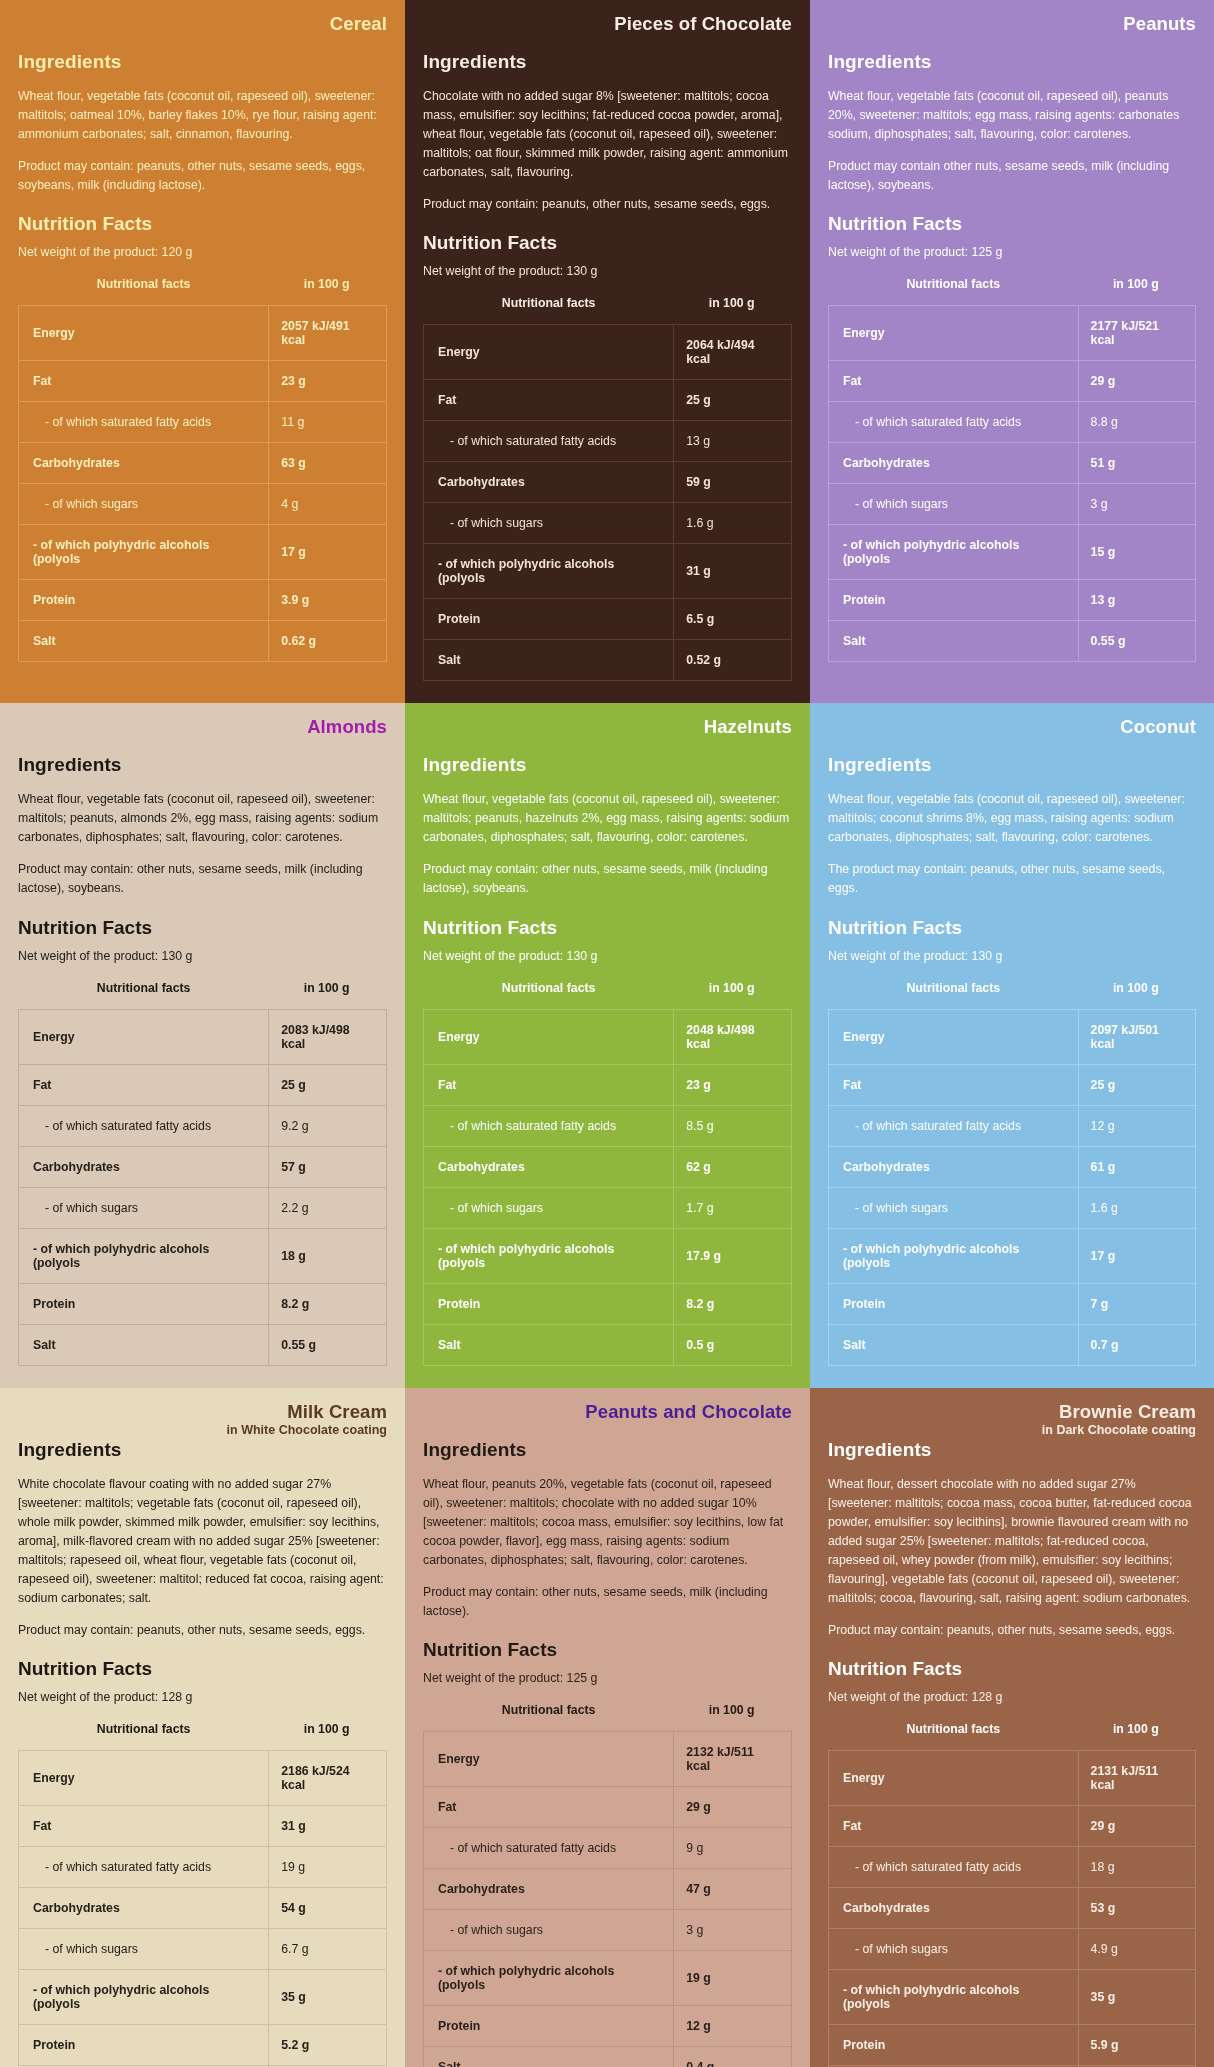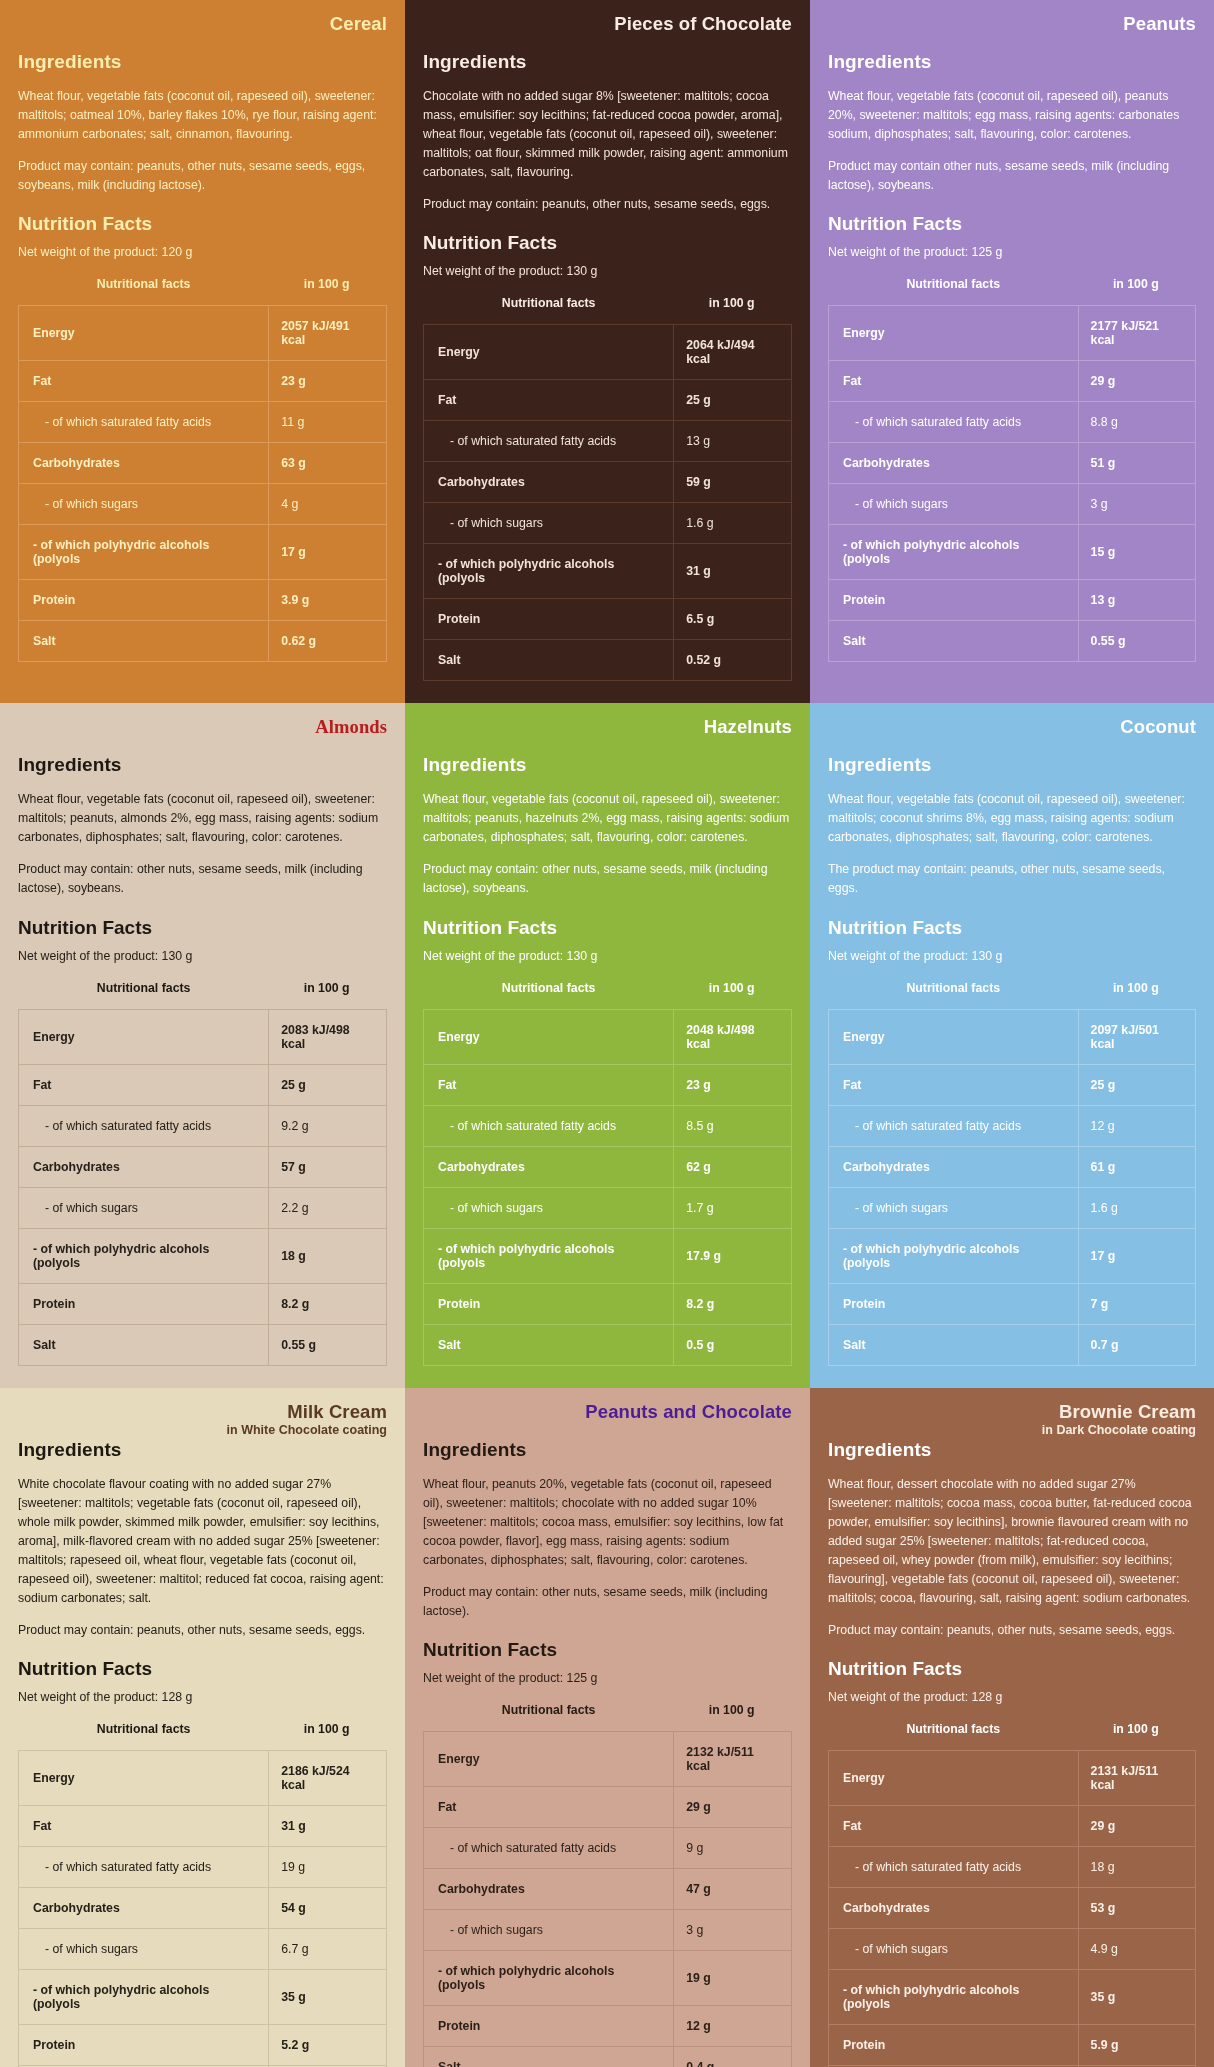--- a/index.html
+++ b/index.html
@@ -103,21 +103,21 @@
 
   
   .t-purple { background: #a285c6; color: #ffffff; }
   .t-purple .h-ingredients, .t-purple .h-product .pname, .t-purple .h-nutrition { color: #ffffff; }
   .t-purple table.nf td { border: 1px solid #b9a1d6; }
   .t-purple table.nf th { color: #ffffff; }
 
   
   .t-beige { background: #d9c9b6; color: #26201a; }
   .t-beige .h-ingredients, .t-beige .h-nutrition { color: #1d1813; }
-  .t-beige .h-product .pname { color: #b91c1c; font-family: Liberation Serif, serif; }
+  .t-beige .h-product .pname { color: #a21caf; }
   .t-beige table.nf td { border: 1px solid #c0ae99; }
   .t-beige table.nf th { color: #1d1813; }
 
   
   .t-green { background: #8fb73e; color: #ffffff; }
   .t-green .h-ingredients, .t-green .h-product .pname, .t-green .h-nutrition { color: #ffffff; }
   .t-green table.nf td { border: 1px solid #a6c665; }
   .t-green table.nf th { color: #ffffff; }
 
   

